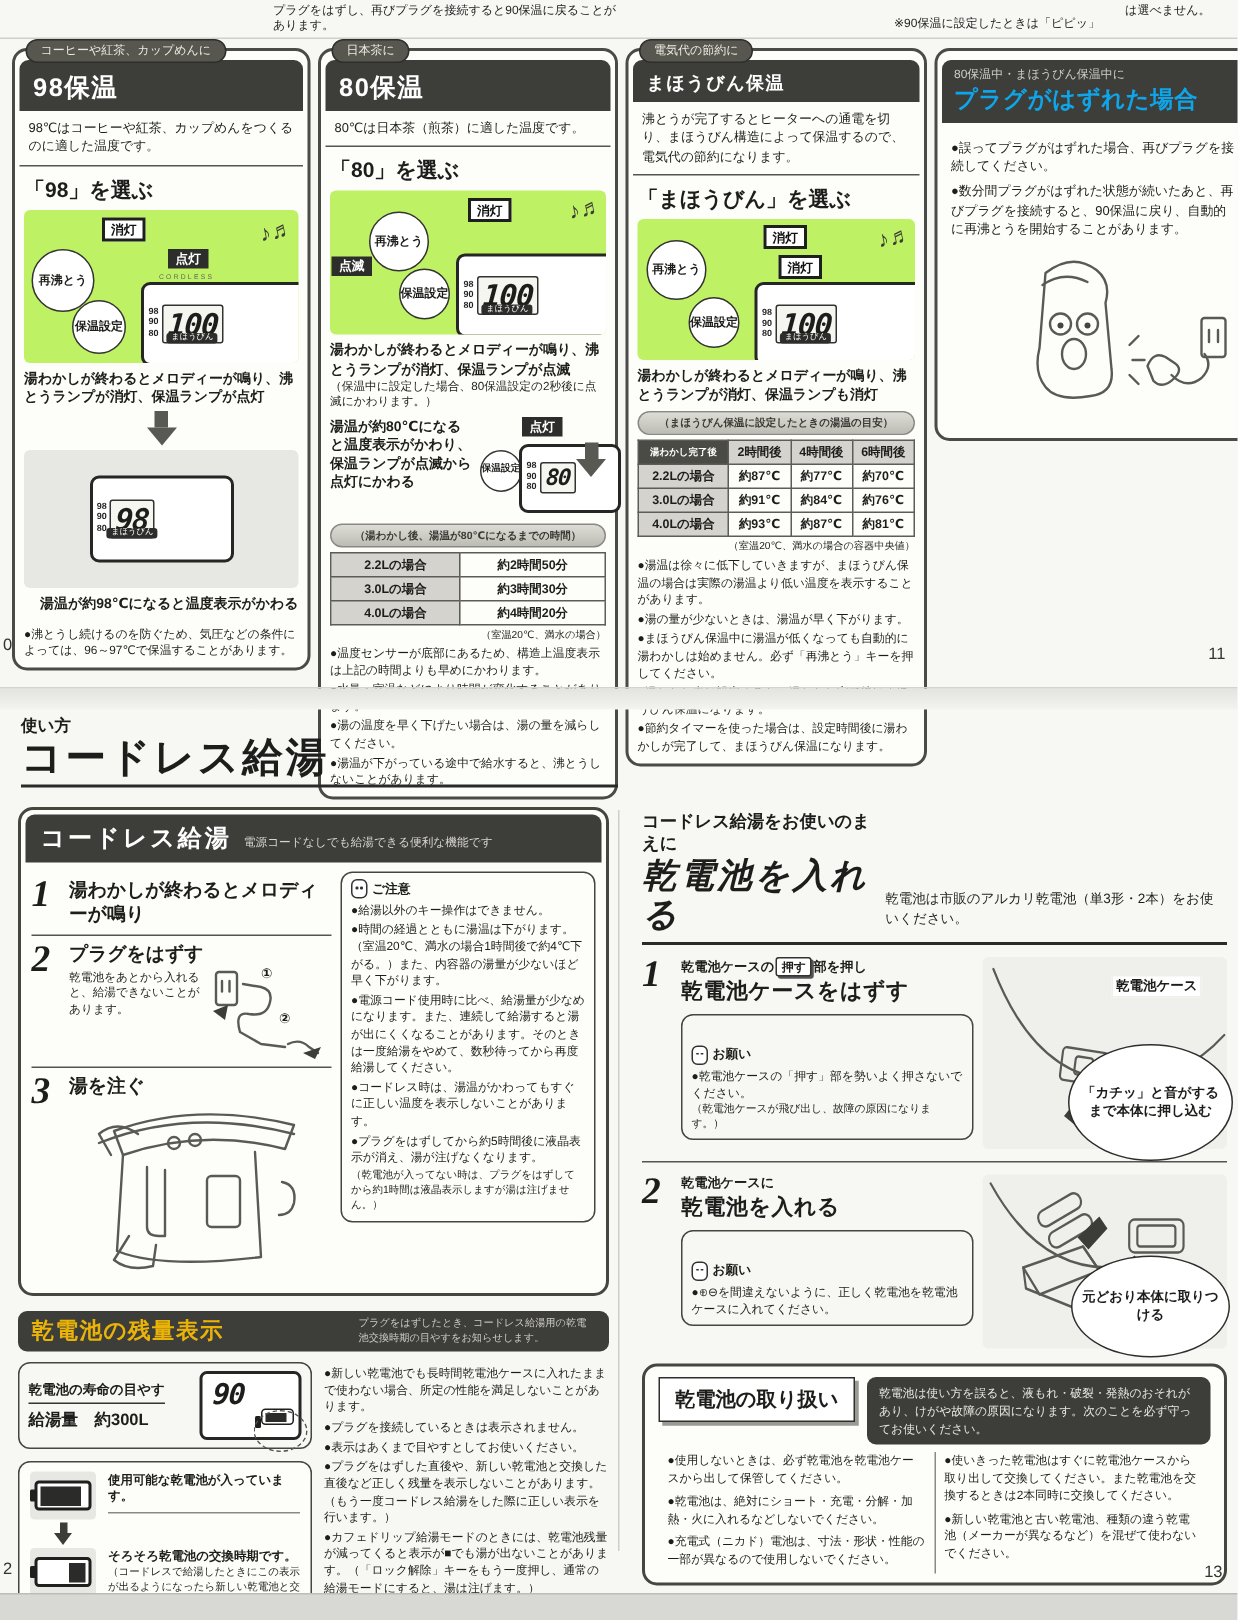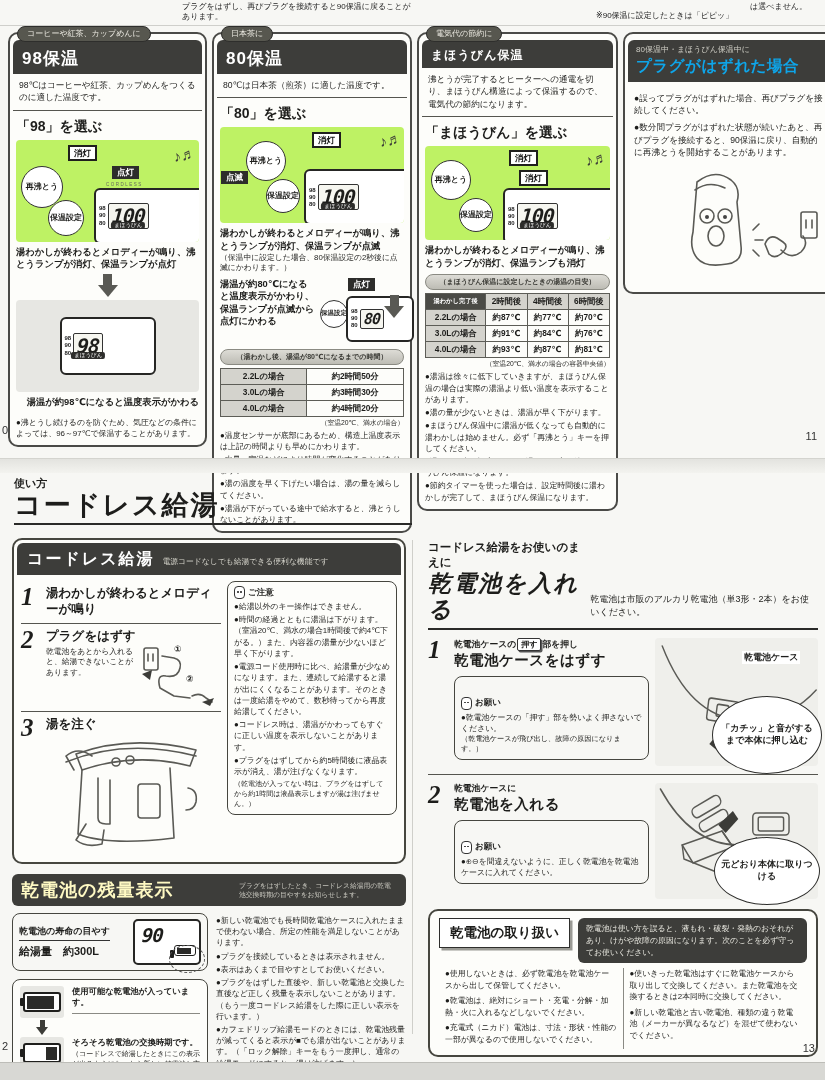--- a/index.html
+++ b/index.html
@@ -86,21 +86,21 @@
     font-size:25px;line-height:.95;width:20px;flex:none;}
   .step-title2{font-size:12.5px;font-weight:bold;line-height:1.3;}
   .step-note{font-size:7.8px;line-height:1.35;margin-top:3px;width:92px;}
   .caution-box{flex:1;border:1.5px solid #46463f;border-radius:8px;padding:4px 6px 5px;align-self:flex-start;}
   .tag{display:flex;align-items:center;gap:3px;font-size:8.5px;font-weight:bold;margin-bottom:2px;}
   .face{width:9px;height:11px;border:1px solid #333;border-radius:4px;background:#fff;position:relative;flex:none;}
   .face::before{content:"";position:absolute;left:2px;top:4px;width:1.5px;height:1.5px;background:#333;border-radius:50%;box-shadow:3px 0 0 #333;}
   .marker{position:absolute;font-size:9px;font-weight:bold;}
   
   .bl-header{background:#3d3d3a;border-radius:6px;padding:4px 9px;display:flex;justify-content:space-between;align-items:center;}
-  .bl-title{color:#fef9c3;font-size:18px;font-weight:bold;letter-spacing:1px;}
+  .bl-title{color:#eab308;font-size:15px;font-weight:bold;letter-spacing:1px;}
   .bl-sub{color:#cdccc3;font-size:6.8px;width:158px;line-height:1.35;}
   .bl-row{display:flex;gap:8px;margin-top:7px;}
   .bl-left{width:196px;flex:none;}
   .life-box{border:1.5px solid #46463f;border-radius:8px;padding:5px 6px;display:flex;justify-content:space-between;align-items:center;}
   .life-label{font-size:9px;font-weight:bold;border-bottom:1.5px solid #333;padding-bottom:2px;}
   .life-value{font-size:11px;font-weight:bold;margin-top:3px;}
   .lcd90{border:2px solid #262624;border-radius:5px;width:64px;height:42px;position:relative;background:#fff;flex:none;}
   .lcd90 .lcd-digits{font-size:19px;position:absolute;left:7px;top:3px;}
   .mini-batt{position:absolute;right:3px;bottom:3px;}
   .dash-ring{position:absolute;right:-6px;bottom:-10px;width:34px;height:26px;border:1.2px dashed #555;border-radius:50%;}

